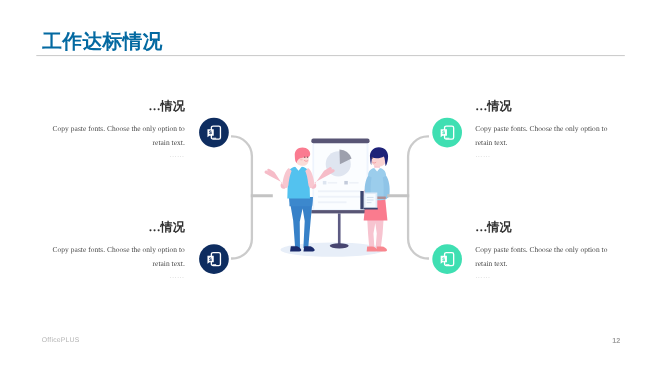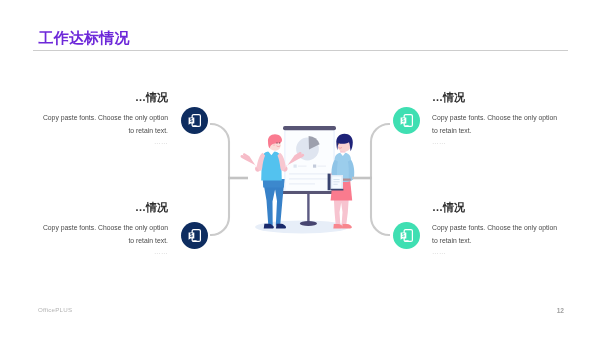--- a/index.html
+++ b/index.html
@@ -1,24 +1,24 @@
 <!DOCTYPE html>
 <html><head>
 <meta charset="utf-8">
 <style>
   html,body{margin:0;padding:0;}
   body{width:600px;height:337px;background:#ffffff;overflow:hidden;
        font-family:"Liberation Sans","DejaVu Sans",sans-serif;}
   .slide{position:absolute;left:0;top:0;width:600px;height:337px;background:#fff;}
 
-  .title{position:absolute;left:38.5px;top:29px;font-size:15px;line-height:18px;
-         font-weight:700;color:#6d28d9;letter-spacing:0.2px;white-space:nowrap;font-family:Liberation Serif, serif;}
+  .title{position:absolute;left:38.5px;top:29px;font-size:18px;line-height:18px;
+         font-weight:700;color:#0369a1;letter-spacing:0.2px;white-space:nowrap;font-family:Liberation Serif, serif;}
   .rule{position:absolute;left:33px;top:50px;width:535px;height:1px;background:#cdcdcd;}
 
-  .blk{position:absolute;width:127px;}
+  .blk{position:absolute;width:127px;font-family:Liberation Serif, serif;}
   .hd{font-size:11px;font-weight:700;color:#2f2f2f;line-height:12px;white-space:nowrap;}
   .bd{font-size:6.8px;color:#4a4a4a;line-height:12.5px;margin-top:9px;letter-spacing:0.02px;}
   .el{font-size:6.5px;color:#cbcbcb;line-height:10px;margin-top:0px;letter-spacing:0.5px;}
   .al-r{text-align:right;}
   .al-l{text-align:left;}
 
   .circ{position:absolute;width:27px;height:27px;border-radius:50%;}
   .circ svg{position:absolute;left:6px;top:6px;}
   .conn{position:absolute;}
   .illus{position:absolute;left:236px;top:120px;}

